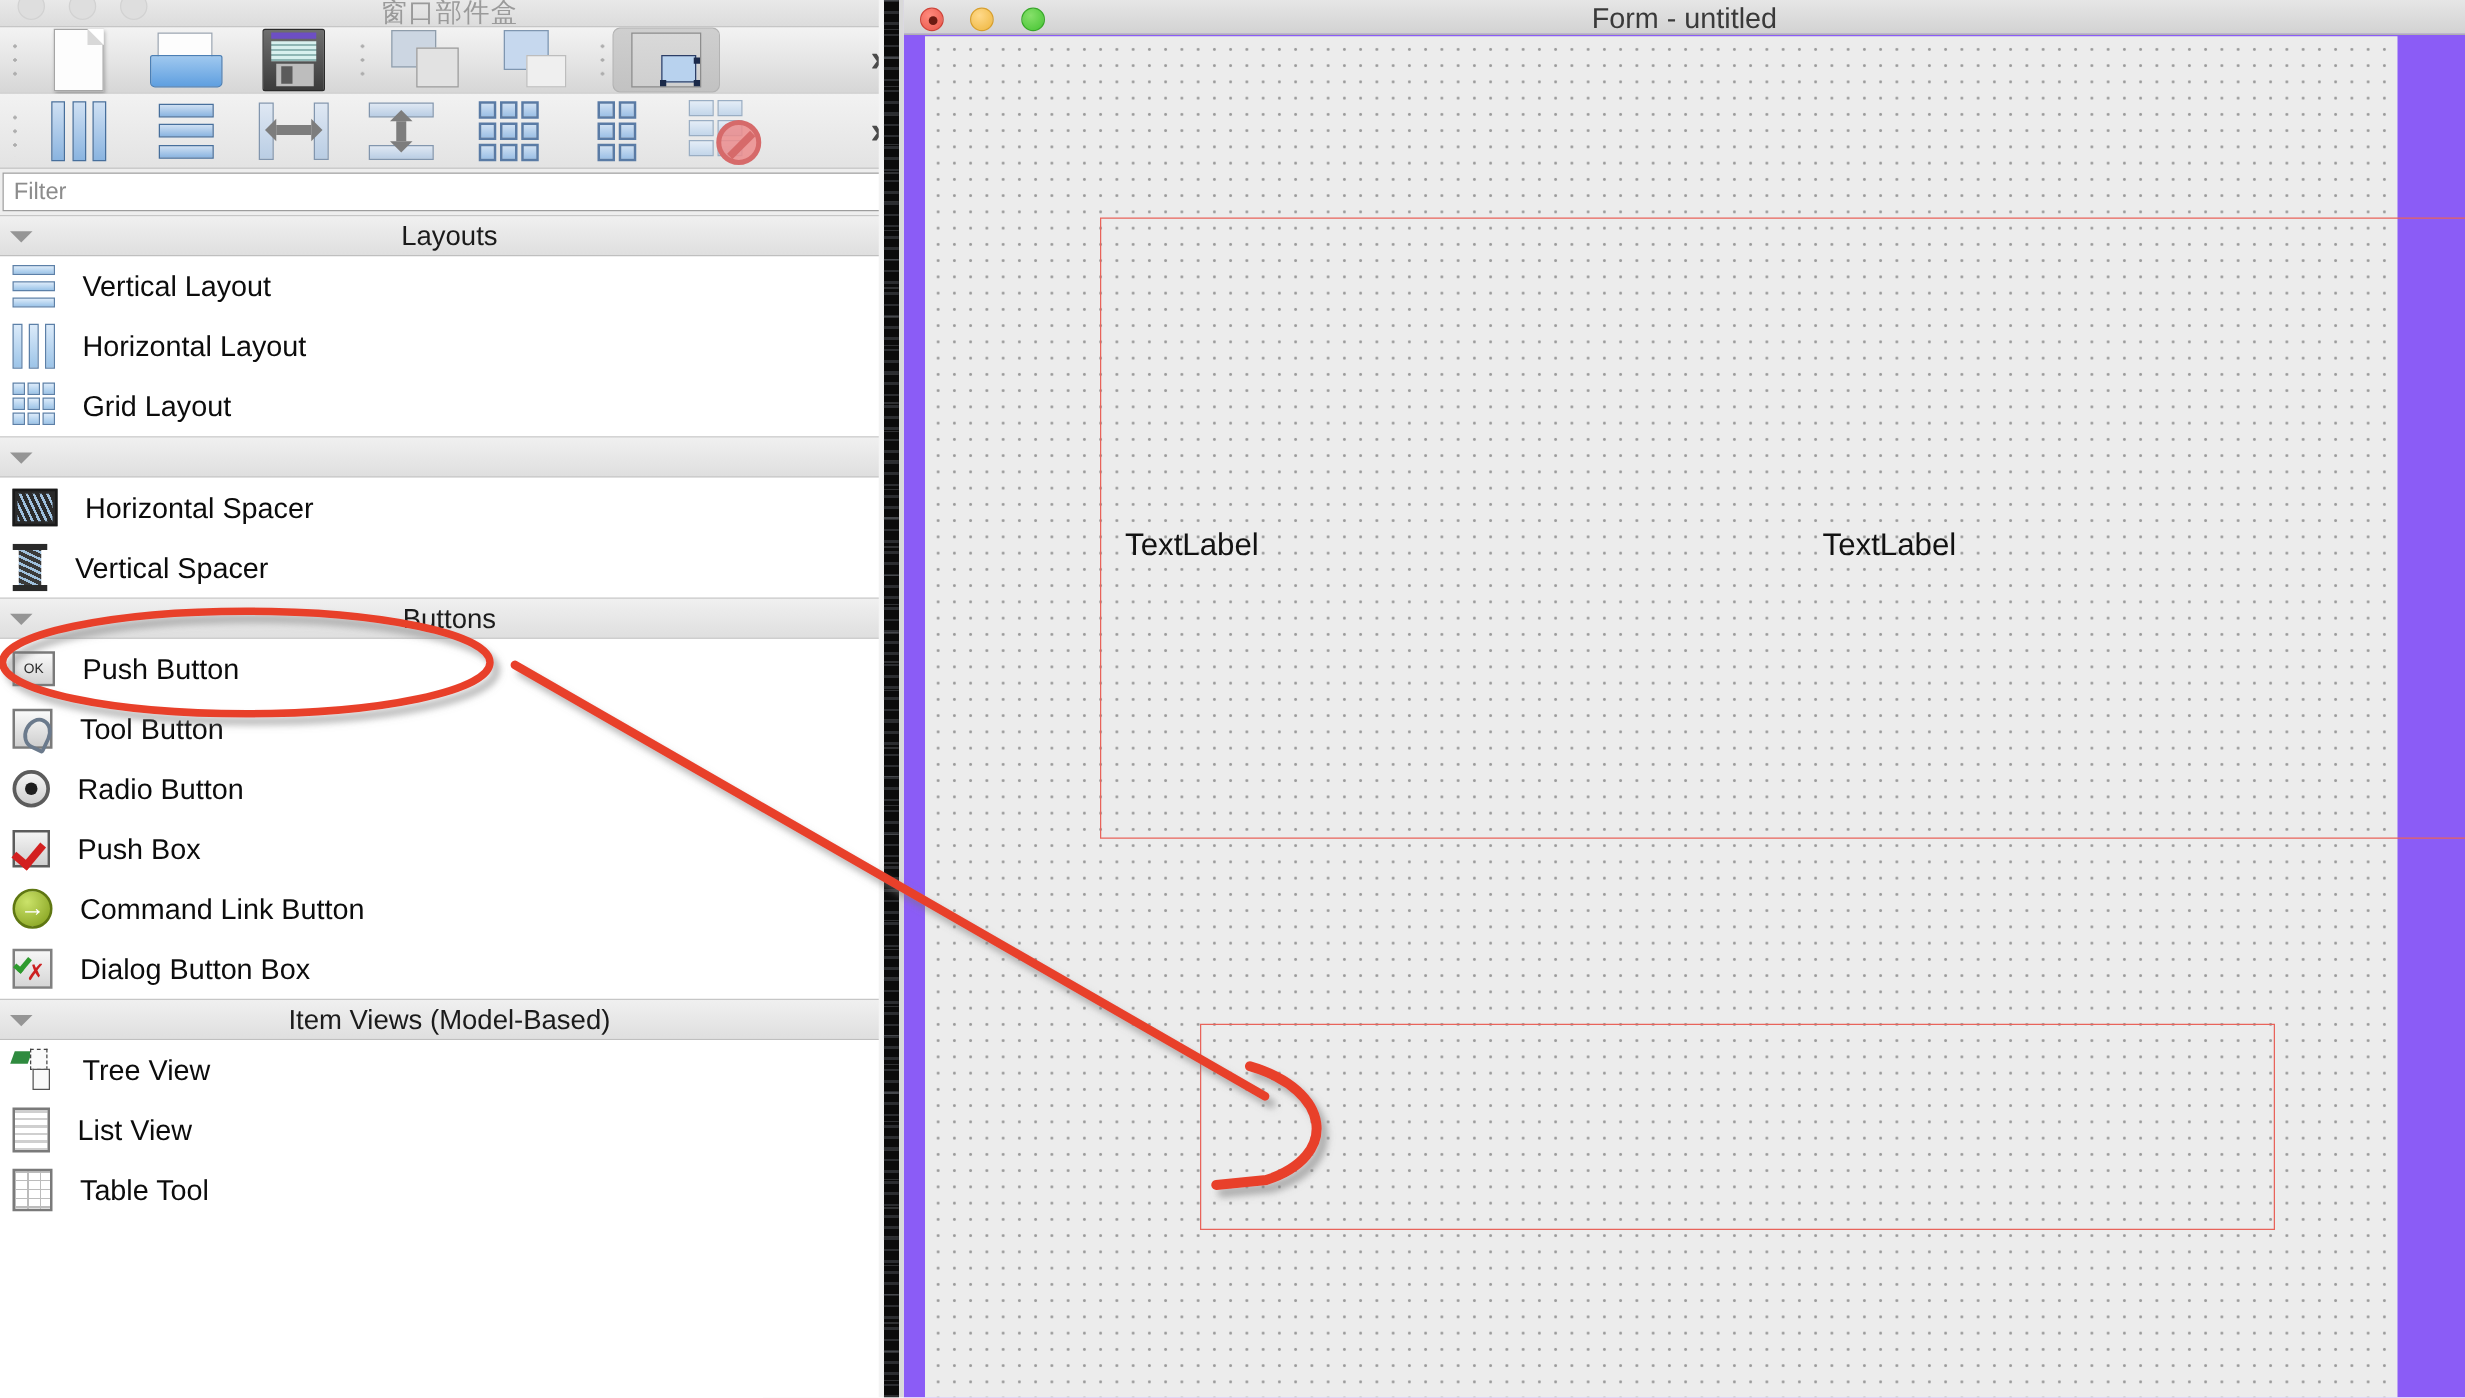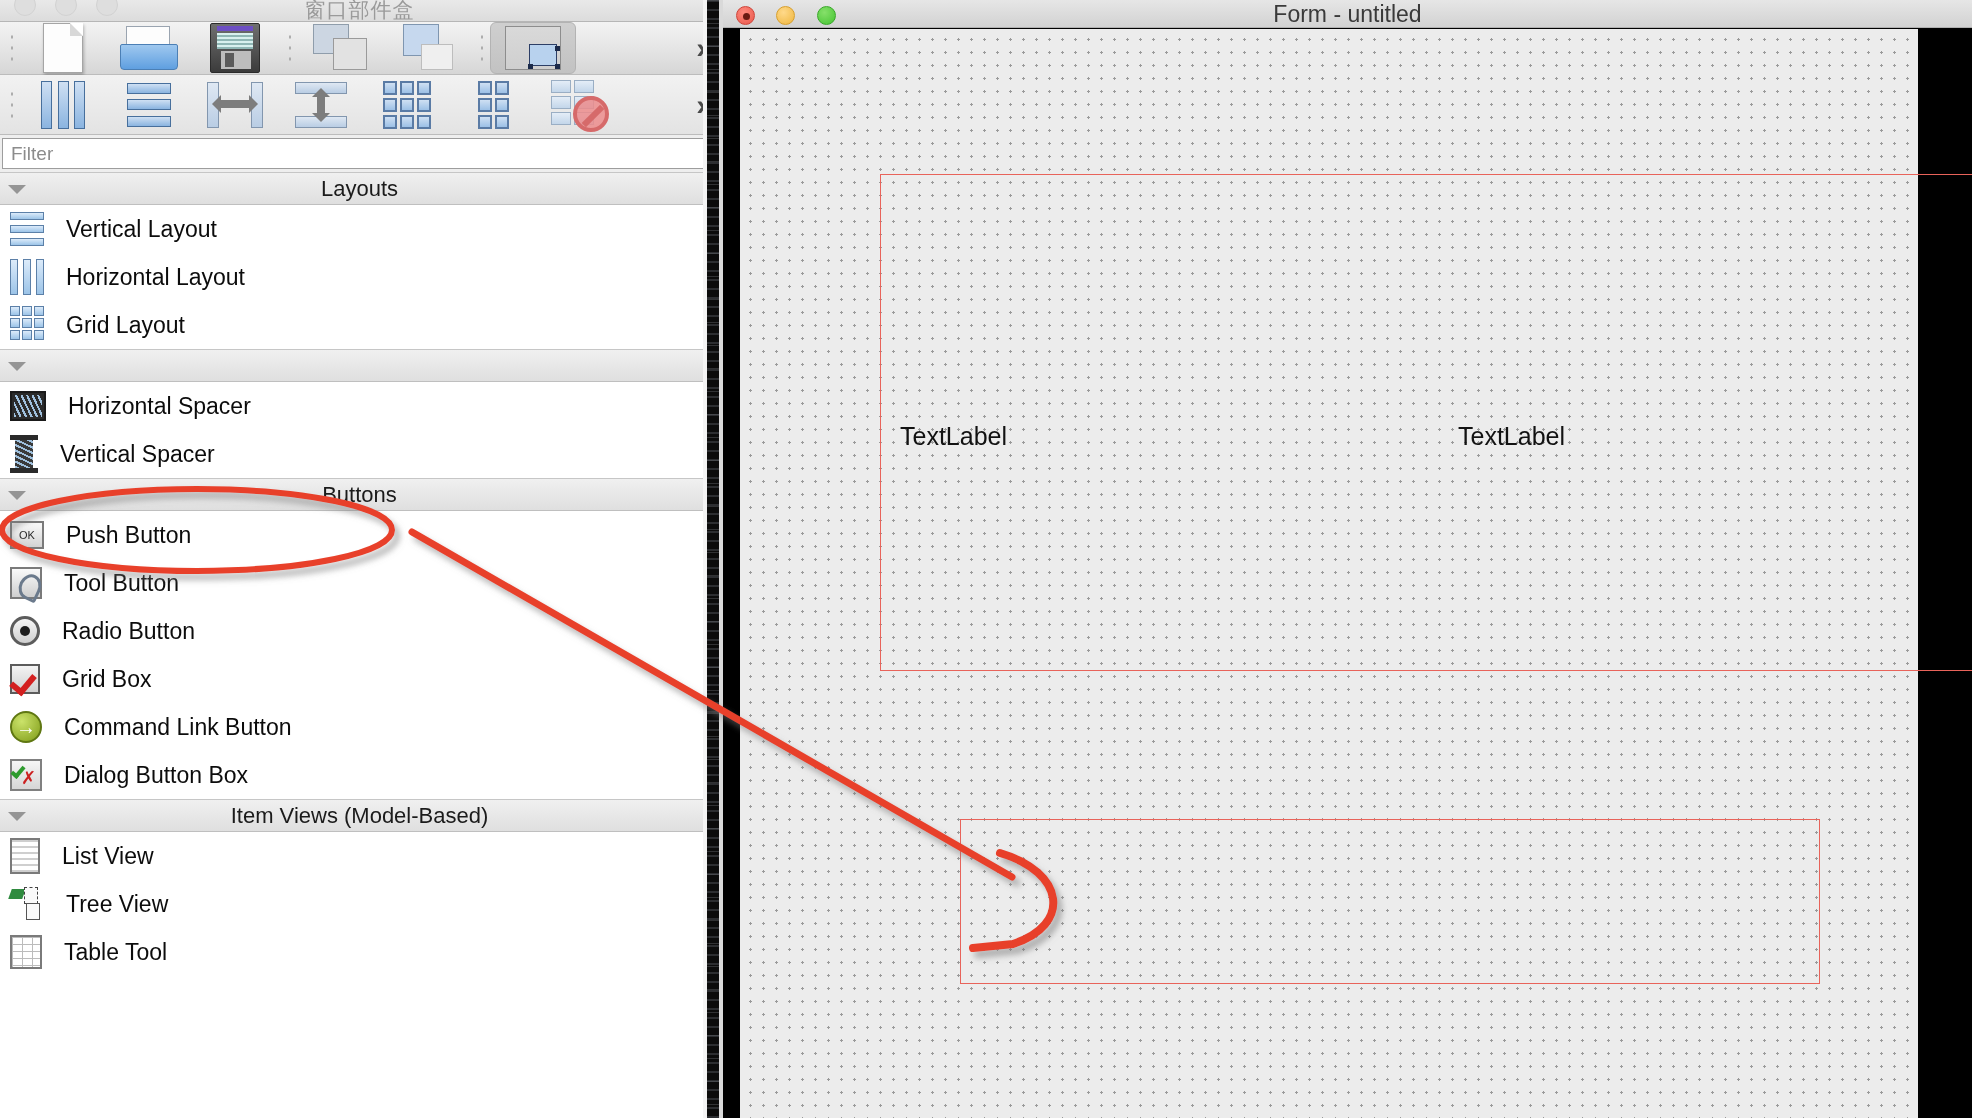--- a/index.html
+++ b/index.html
@@ -210,21 +210,21 @@
   #divider .noise {
     position:absolute; left:4px; top:0; width:12px; height:1118px;
     background:
       repeating-linear-gradient(to bottom, rgba(120,125,135,.30) 0 2px, transparent 2px 9px),
       repeating-linear-gradient(to bottom, rgba(200,205,215,.20) 0 1px, transparent 1px 23px);
   }
 
   
   #form-window {
     position:absolute; left:723px; top:0; width:1249px; height:1118px;
-    background:#000000; overflow:hidden;
+    background:#8b5cf6; overflow:hidden;
   }
   .fw-titlebar {
     position:relative; height:28px; width:1249px;
     background:linear-gradient(to bottom,#e6e6e6,#d2d2d2);
     border-bottom:1px solid #b0b0b0;
   }
   .fw-dot { position:absolute; top:6px; width:19px; height:19px; border-radius:50%; }
   .fw-dot.close{left:13px;background:radial-gradient(circle at 38% 32%,#ff8a7d,#e8564a);border:1px solid #cf4338;}
   .fw-dot.close:after{content:"";position:absolute;left:6px;top:6px;width:7px;height:7px;border-radius:50%;background:#6b1a12;}
   .fw-dot.min{left:53px;background:radial-gradient(circle at 38% 32%,#ffd98a,#eeb63e);border:1px solid #d89f2c;}
@@ -449,49 +449,49 @@
       <div class="wb-item">
         <span class="wb-ic li-tool"></span>
         <span class="lbl">Tool Button</span>
       </div>
       <div class="wb-item">
         <span class="wb-ic li-radio"></span>
         <span class="lbl">Radio Button</span>
       </div>
       <div class="wb-item">
         <span class="wb-ic li-check"></span>
-        <span class="lbl">Grid Box</span>
+        <span class="lbl">Push Box</span>
       </div>
       <div class="wb-item">
         <span class="wb-ic li-cmd">→</span>
         <span class="lbl">Command Link Button</span>
       </div>
       <div class="wb-item">
         <span class="wb-ic li-dlg">
           <span class="ok"></span>
             <span class="no">✗</span>
         </span>
         <span class="lbl">Dialog Button Box</span>
       </div>
 
       <div class="grp-header">
         <span class="grp-arrow"></span>
         <span class="grp-label">Item Views (Model-Based)</span>
-      </div>
-      <div class="wb-item">
-        <span class="wb-ic li-list"></span>
-        <span class="lbl">List View</span>
       </div>
       <div class="wb-item">
         <span class="wb-ic li-tree">
           <span class="leaf"></span>
             <span class="p1"></span>
             <span class="p2"></span>
         </span>
         <span class="lbl">Tree View</span>
+      </div>
+      <div class="wb-item">
+        <span class="wb-ic li-list"></span>
+        <span class="lbl">List View</span>
       </div>
       <div class="wb-item">
         <span class="wb-ic li-table"></span>
         <span class="lbl">Table Tool</span>
       </div>
     </div>
 
     <div class="wb-scroll">
       <div class="thumb"></div>
     </div>

